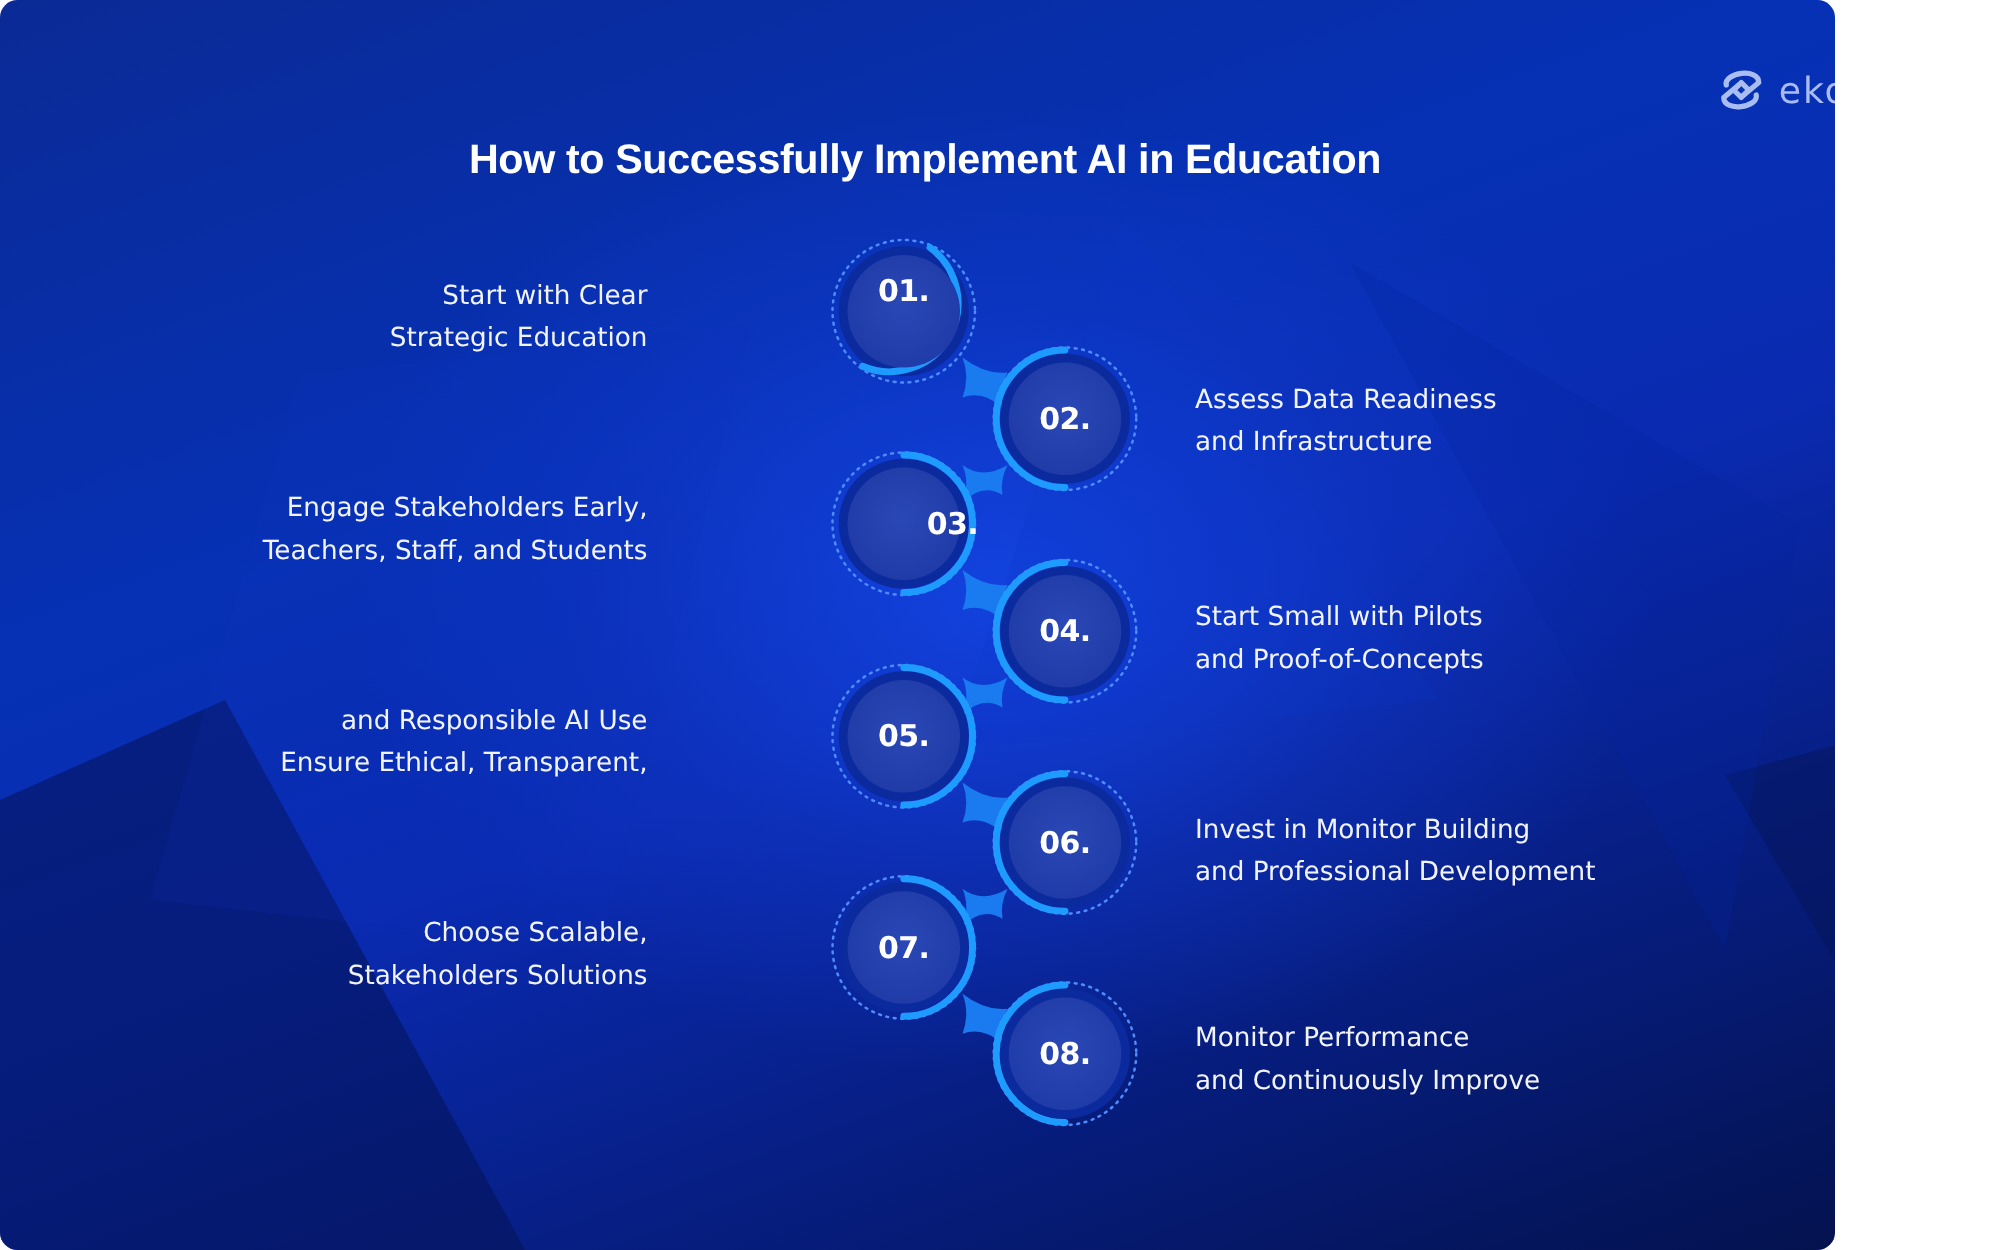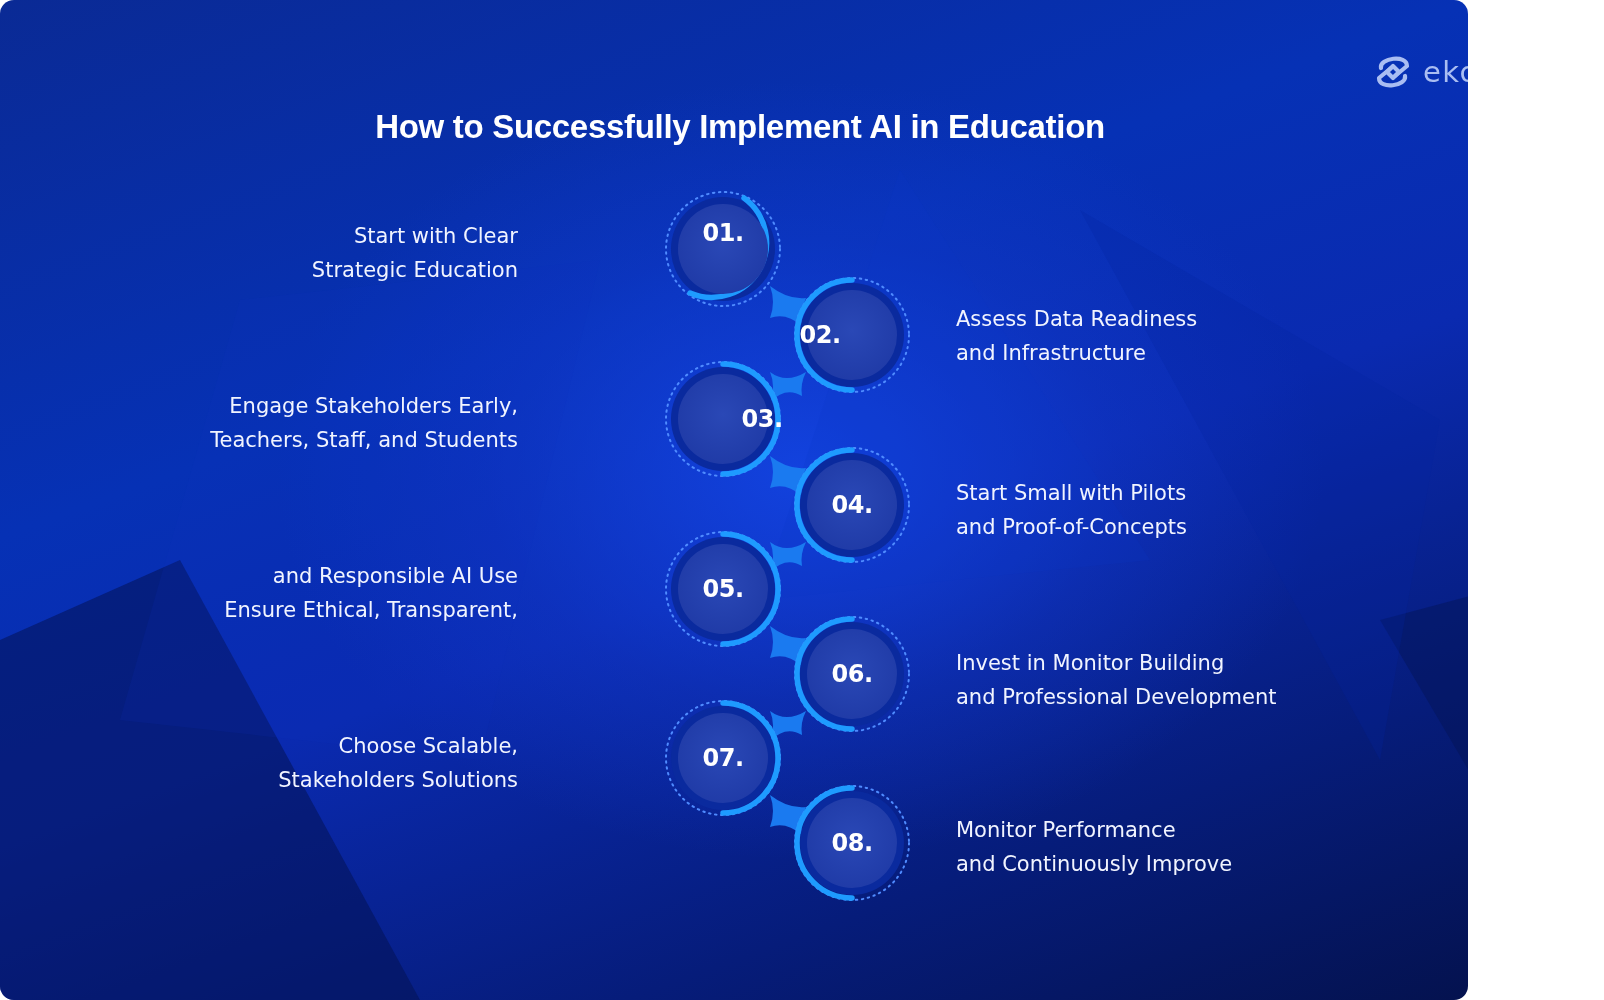--- a/index.html
+++ b/index.html
@@ -143,21 +143,21 @@
     </g>
     <g>
       <circle cx="852" cy="843" r="57" fill="none" stroke="#4f8bff" stroke-width="2" stroke-dasharray="1.5 4.5" stroke-linecap="round"></circle>
       <circle cx="852" cy="843" r="52" fill="#0a2a9e"></circle>
       <path d="M 852 788 A 55 55 0 0 0 852 898" fill="none" stroke="#1e9bff" stroke-width="5.5" stroke-linecap="round"></path>
       <circle cx="852" cy="843" r="45" fill="url(#innerFill)"></circle>
     </g>
   </svg>
 
   <div class="num" style="left:723px; top:233px;">01.</div>
-  <div class="num" style="left:820px; top:335px;">02.</div>
+  <div class="num" style="left:852px; top:335px;">02.</div>
   <div class="num" style="left:762px; top:419px;">03.</div>
   <div class="num" style="left:852px; top:505px;">04.</div>
   <div class="num" style="left:723px; top:589px;">05.</div>
   <div class="num" style="left:852px; top:674px;">06.</div>
   <div class="num" style="left:723px; top:758px;">07.</div>
   <div class="num" style="left:852px; top:843px;">08.</div>
 
   <div class="step-label left" style="top:219px;">
     <div>Start with Clear</div>
     <div>Strategic Education</div>

